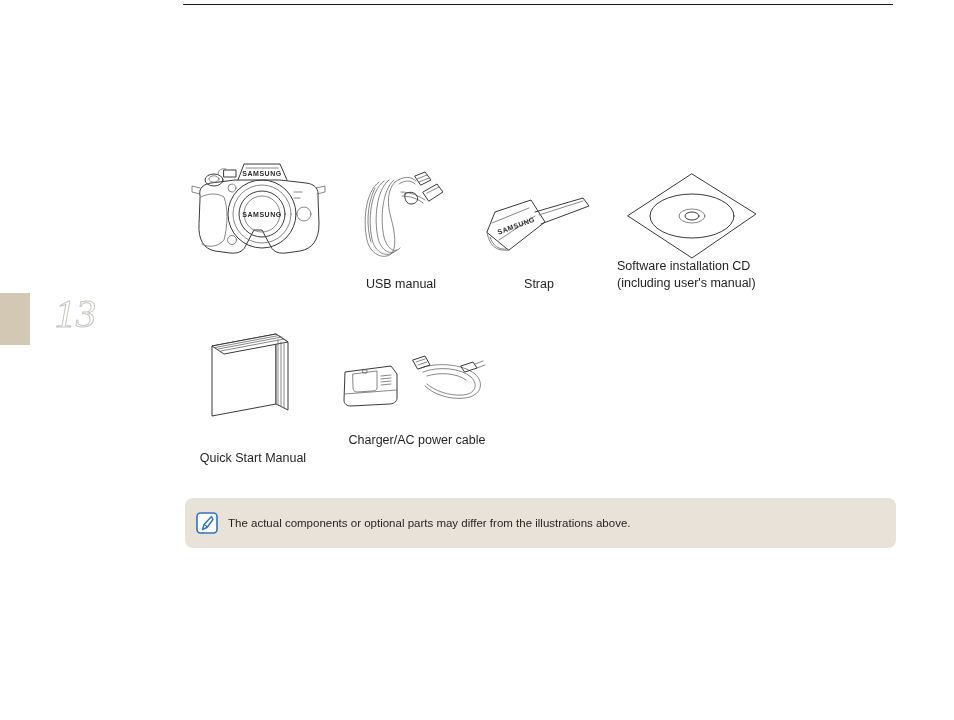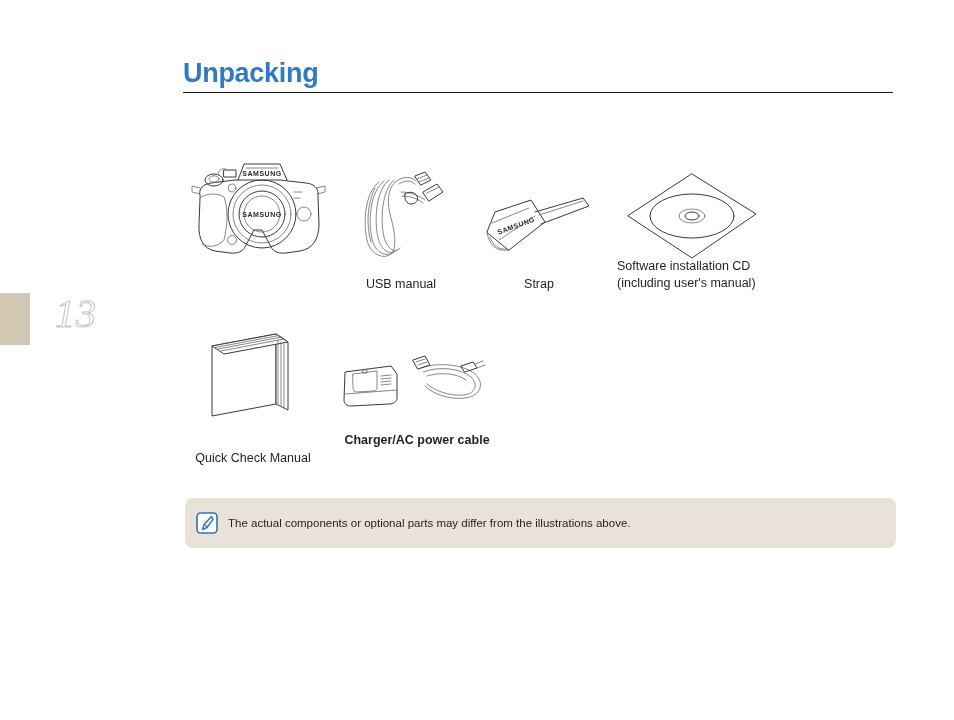--- a/index.html
+++ b/index.html
@@ -122,21 +122,21 @@
 
   .item-manual   { width: 140px; }
   .item-charger  { width: 168px; margin-left: 10px; }
 
   .item-camera .caption,
   .item-usb .caption,
   .item-battery .caption,
   .item-strap .caption { margin-top: 8px; }
   .item-cd .caption { margin-top: -10px; }
   .item-manual .caption { margin-top: 22px; }
-  .item-charger .caption { margin-top: 4px; font-weight: bold; }
+  .item-charger .caption { margin-top: 4px; }
 
   .row-two .item .art { height: 100px; }
 
   
   .note-box {
     position: absolute;
     left: 185px;
     top: 498px;
     width: 711px;
     height: 50px;
@@ -167,21 +167,20 @@
 </style>
 </head>
 <body>
 
 <div class="page-marker">
   <div class="tan-block"></div>
   <div class="page-number">13</div>
 </div>
 
 <div class="content">
-  <h1 class="page-title">Unpacking</h1>
   <hr class="title-rule">
 </div>
 
 <div class="items-row row-one">
 
   <div class="item item-camera">
     <div class="art">
       <svg width="140" height="116" viewBox="0 0 140 116">
 
         <path class="ln" d="M12 44 C10 36 16 32 23 31 L47 28 L92 28 L118 31 C127 32 131 37 130 45
@@ -296,21 +295,21 @@
 
         <path class="ln-w" d="M14 18 L78 6 L90 14 L26 26 Z"></path>
         <path class="ln-thin" d="M20 21 L84 9"></path>
         <path class="ln-thin" d="M23 23 L86 11"></path>
         <path class="ln-thin" d="M17 19.5 L81 7.5"></path>
         <path class="ln-thin" d="M80 12 L80 76"></path>
         <path class="ln-thin" d="M83 14 L83 78"></path>
         <path class="ln-thin" d="M86 16 L86 80"></path>
       </svg>
     </div>
-    <div class="caption">Quick Check Manual</div>
+    <div class="caption">Quick Start Manual</div>
   </div>
 
   <div class="item item-charger">
     <div class="art">
       <svg width="160" height="90" viewBox="0 0 160 90">
 
         <path class="ln-w" d="M8 34 L54 28 L60 36 L60 60 C60 64 56 66 52 66 L14 68 C10 68 7 66 7 62 Z"></path>
         <path class="ln-thin" d="M8 56 L60 52"></path>
 
         <path class="ln-thin" d="M16 36 L40 33 L40 50 C40 52 38 53 35 53 L20 54 C17 54 16 52 16 50 Z"></path>

